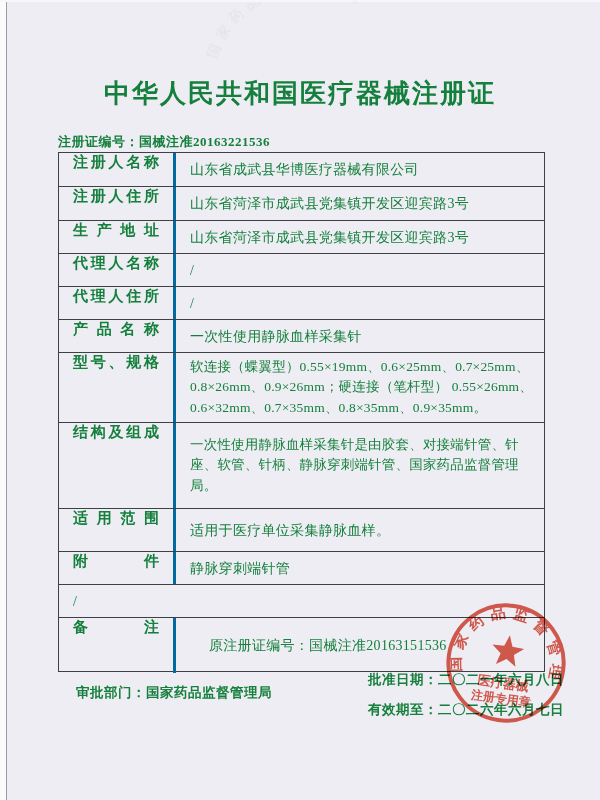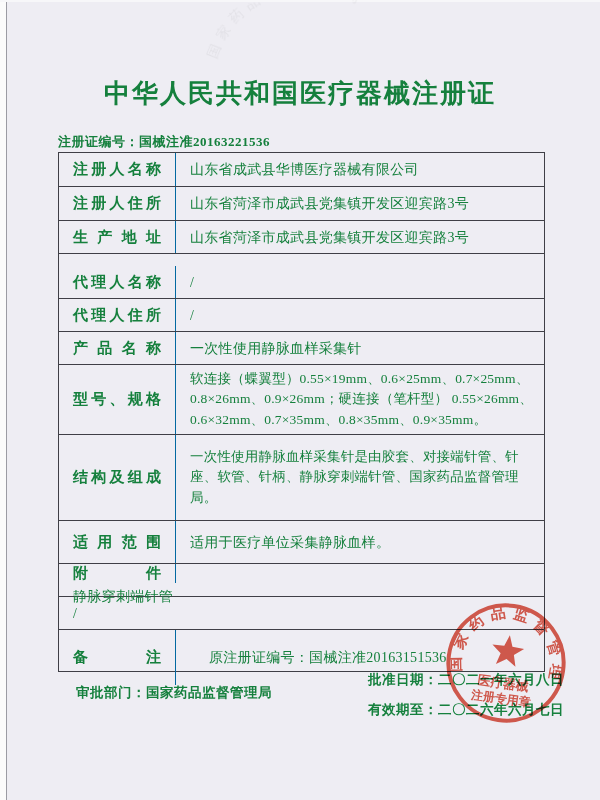--- a/index.html
+++ b/index.html
@@ -26,37 +26,37 @@
   .cert-table{
     position:absolute;left:58px;top:152px;width:487px;height:520px;
     border:1px solid #3f3f46;box-sizing:border-box;
     background:transparent;
   }
   .trow{
     display:flex;box-sizing:border-box;border-bottom:1px solid #3f3f46;
   }
   .trow:last-child{border-bottom:none;}
   .tlabel{
-    width:117px;box-sizing:border-box;border-right:1px solid #0369a1;
-    display:flex;align-items:center;flex:none;
+    width:117px;box-sizing:border-box;border-right:3px solid #0369a1;
+    display:flex;align-items:flex-start;flex:none;
   }
   .tlabel span{
     display:block;width:100%;padding:0 14px;
     font-size:15px;font-weight:bold;
     text-align:justify;text-align-last:justify;
   }
   .tvalue{
     flex:1;display:flex;align-items:center;box-sizing:border-box;
     padding:3px 10px 3px 14px;font-size:14px;letter-spacing:.3px;line-height:1.5;
   }
   .trow.small .tvalue{font-size:13.5px;letter-spacing:.2px;}
 
-  .r1{height:34px;} .r2{height:34px;} .r3{height:33px;} .r4{height:33px;margin-top:12px;}
+  .r1{height:34px;} .r2{height:34px;} .r3{height:33px;} .r4{height:33px;}
   .r5{height:33px;} .r6{height:33px;} .r7{height:70px;} .r8{height:86px;}
-  .r9{height:43px;} .r10{height:33px;flex-direction:column;} .r11{height:33px;} .r12{height:55px;gap:19px;}
+  .r9{height:43px;} .r10{height:33px;} .r11{height:33px;} .r12{height:55px;gap:19px;}
 
   .footer-text{position:absolute;font-size:13.5px;font-weight:bold;letter-spacing:.5px;}
   .dept{left:76px;top:684px;}
   .bdate{left:368px;top:671px;}
   .vdate{left:368px;top:701px;}
 
   .stamp{
     position:absolute;left:426px;top:583px;width:160px;height:160px;
     transform:rotate(8deg);opacity:.82;mix-blend-mode:multiply;
     pointer-events:none;

